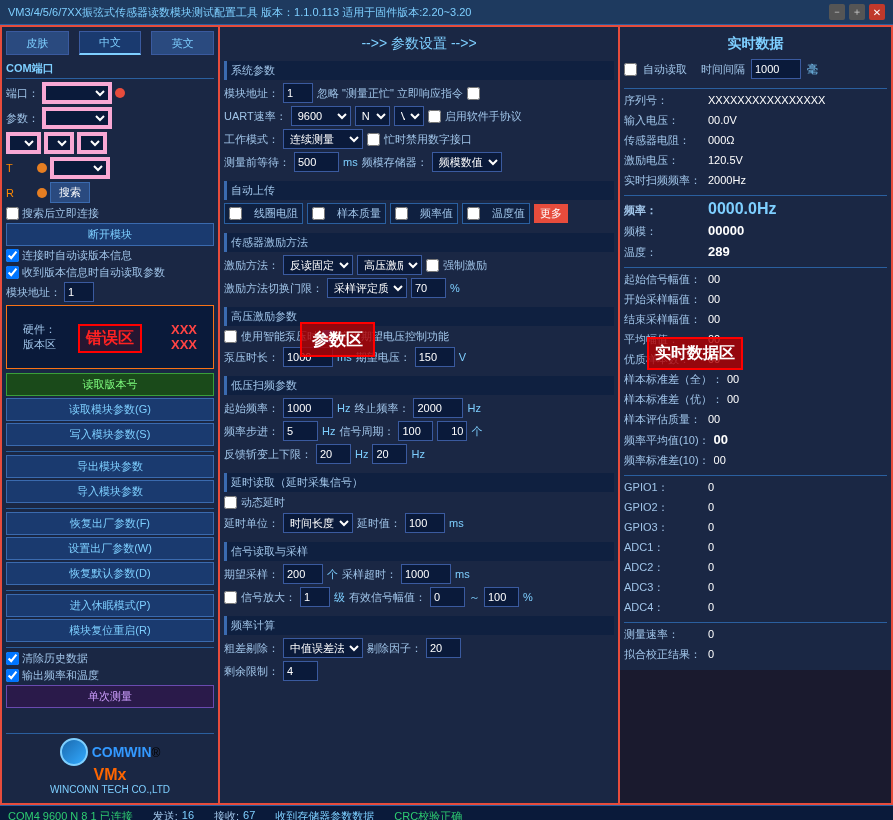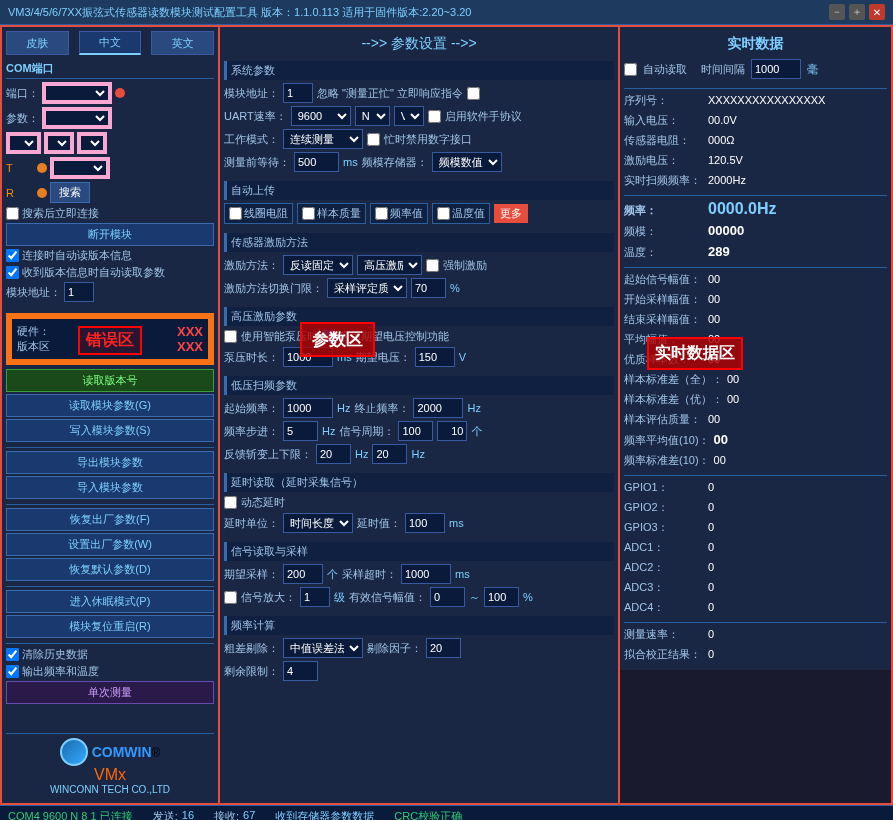--- a/index.html
+++ b/index.html
@@ -114,37 +114,36 @@
     .checkbox-row {
       display: flex;
       align-items: center;
       gap: 3px;
       margin-bottom: 2px;
     }
     .checkbox-row label { color: #a0c4e8; font-size: 11px; }
 
     .version-info {
       background: #0a1a3a;
-      border: 6px solid #f97316;
-      padding: 5px;
+      border: 1px solid #f97316;
+      padding: 16px;
       margin-bottom: 4px;
       font-size: 11px;
-      margin-top: 8px;
     }
     .version-row { display: flex; justify-content: space-between; color: #a0c4e8; }
     .version-val { color: #ff4444; font-size: 13px; font-weight: bold; }
 
     .logo-area {
       margin-top: auto;
       text-align: center;
       padding: 4px;
       border-top: 1px solid #2a5f9f;
     }
     .logo-text-comwin { color: #3399ff; font-size: 14px; font-weight: bold; }
-    .logo-text-vmx { color: #ff6600; font-size: 16px; font-weight: normal; }
+    .logo-text-vmx { color: #ff6600; font-size: 16px; font-weight: bold; }
     .logo-text-company { color: #7ecfff; font-size: 10px; }
 
     
     .mid-panel {
       width: 400px;
       background: #1a2744;
       border-right: 2px solid #e74c3c;
       display: flex;
       flex-direction: column;
       overflow-y: auto;
@@ -196,21 +195,21 @@
     .unit-label { color: #7ecfff; font-size: 11px; }
     .btn-more {
       background: #e74c3c;
       color: #fff;
       border: none;
       padding: 2px 6px;
       cursor: pointer;
       font-size: 11px;
     }
     .checkbox-tag {
-      display: flex; align-items: center; gap: 2px;
+      display: flex; align-items: center; gap: 12px;
       background: #0f2040; padding: 2px 4px; border: 1px solid #2a5f9f;
     }
     .checkbox-tag label { color: #a0c4e8; font-size: 11px; }
 
     
     .right-panel {
       width: 271px;
       background: #1a2744;
       display: flex;
       flex-direction: column;

